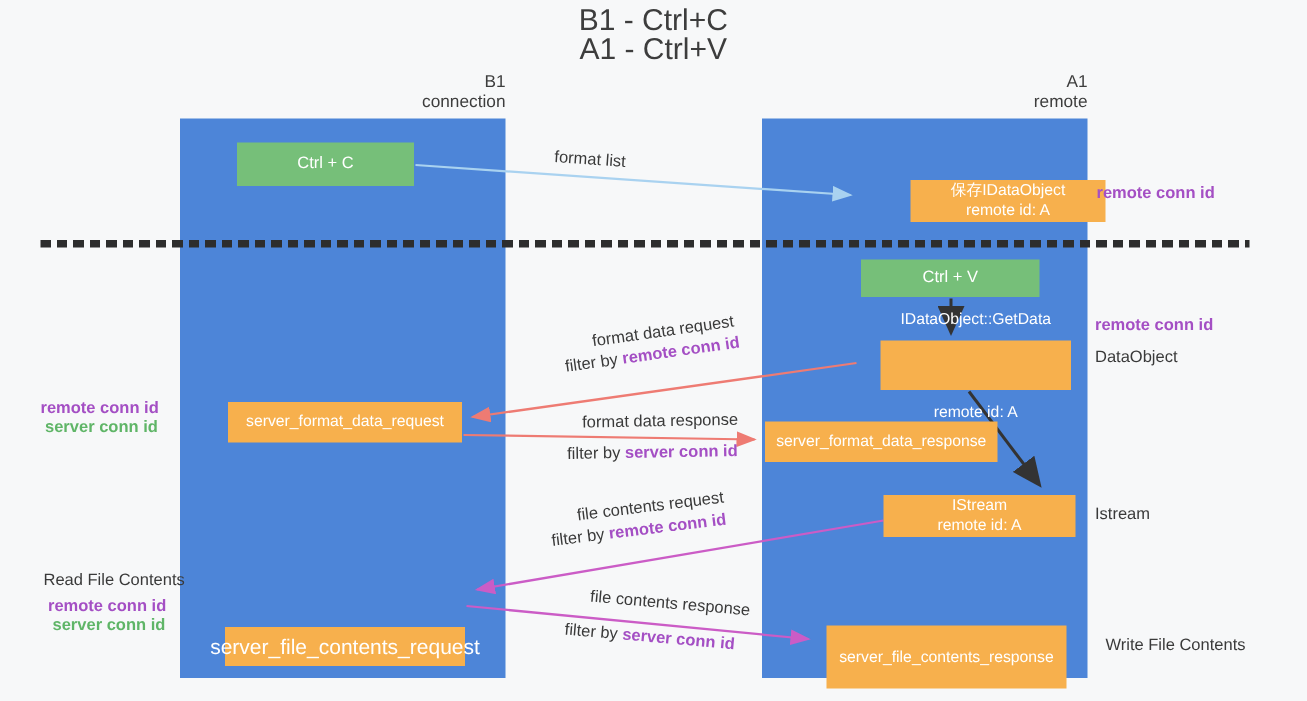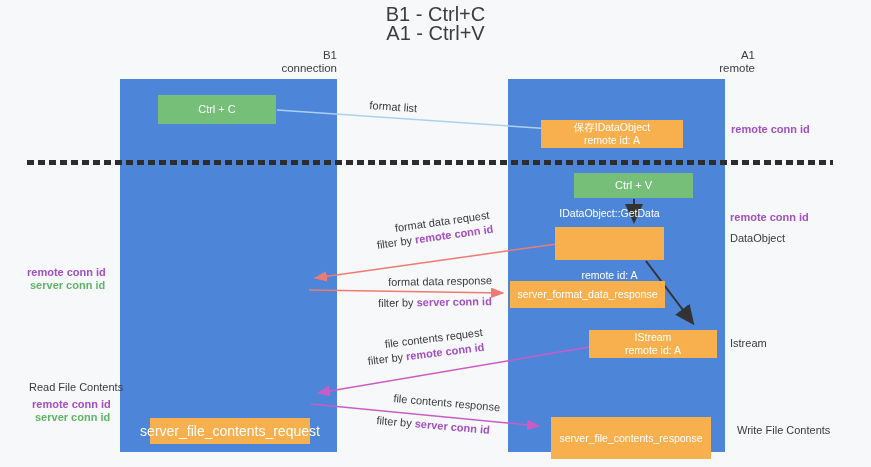--- a/index.html
+++ b/index.html
@@ -11,43 +11,43 @@
   }
   .title{
     position:absolute;top:5px;left:0;width:100%;
     text-align:center;font-size:20px;line-height:19px;color:#3d3d3d;
   }
   .col-header{
     position:absolute;top:49px;width:217px;text-align:right;
     font-size:11.5px;line-height:13px;color:#3d3d3d;
   }
   .col-header.left{left:120px;}
-  .col-header.right{left:538px;}
+  .col-header.right{left:508px;}
   .column{
     position:absolute;top:79px;width:217px;height:373px;
     background:#4d85d8;
   }
   .column.left{left:120px;}
   .column.right{left:508px;}
   .dashed-line{
     position:absolute;left:27px;top:160px;width:806px;height:5px;
     background:repeating-linear-gradient(90deg,#2d2d2d 0 7px,transparent 7px 11px);
   }
   .box{
     position:absolute;display:flex;flex-direction:column;
     align-items:center;justify-content:center;
     color:#ffffff;font-size:11px;line-height:13px;text-align:right;
   }
   .box.green{background:#76bf79;}
   .box.orange{background:#f7b04d;}
   .box .l2{font-size:10.5px;}
   .b-ctrl-c{left:158px;top:95px;width:118px;height:29px;}
-  .b-save{left:541px;top:120px;width:142px;height:28px;font-size:10.5px;line-height:13px;}
+  .b-save{left:607px;top:120px;width:130px;height:28px;font-size:10.5px;line-height:13px;}
   .b-ctrl-v{left:574px;top:173px;width:119px;height:25px;}
-  .b-getdata{left:555px;top:227px;width:109px;height:33px;font-size:10.5px;line-height:14px;gap:48px;}
+  .b-getdata{left:587px;top:227px;width:127px;height:33px;font-size:10.5px;line-height:14px;gap:48px;}
   .b-fmt-req{left:152px;top:268px;width:156px;height:27px;font-size:10.5px;}
   .b-fmt-resp{left:510px;top:281px;width:155px;height:27px;font-size:10.5px;}
   .b-istream{left:589px;top:330px;width:128px;height:28px;font-size:10.5px;line-height:13px;}
   .b-file-req{left:150px;top:383px;width:160px;height:26px;font-size:14px;margin-top:35px;}
   .b-file-resp{left:551px;top:417px;width:160px;height:42px;font-size:10.5px;}
   .lbl{position:absolute;font-size:11px;white-space:nowrap;color:#3a3a3a;}
   .purple{color:#a44fc4;font-weight:bold;}
   .greentxt{color:#5fb567;font-weight:bold;}
   .rot{transform-origin:left top;}
   .arrows{position:absolute;left:0;top:0;pointer-events:none;}
@@ -111,20 +111,23 @@
 
   <div class="box green b-ctrl-v">
     <div>Ctrl + V</div>
   </div>
 
   <div class="box orange b-getdata">
     <div>IDataObject::GetData</div>
     <div class="l2">remote id: A</div>
   </div>
 
+  <div class="box orange b-fmt-req">
+    <div>server_format_data_request</div>
+  </div>
 
   <div class="box orange b-fmt-resp">
     <div>server_format_data_response</div>
   </div>
 
   <div class="box orange b-istream">
     <div>IStream</div>
     <div class="l2">remote id: A</div>
   </div>
 

